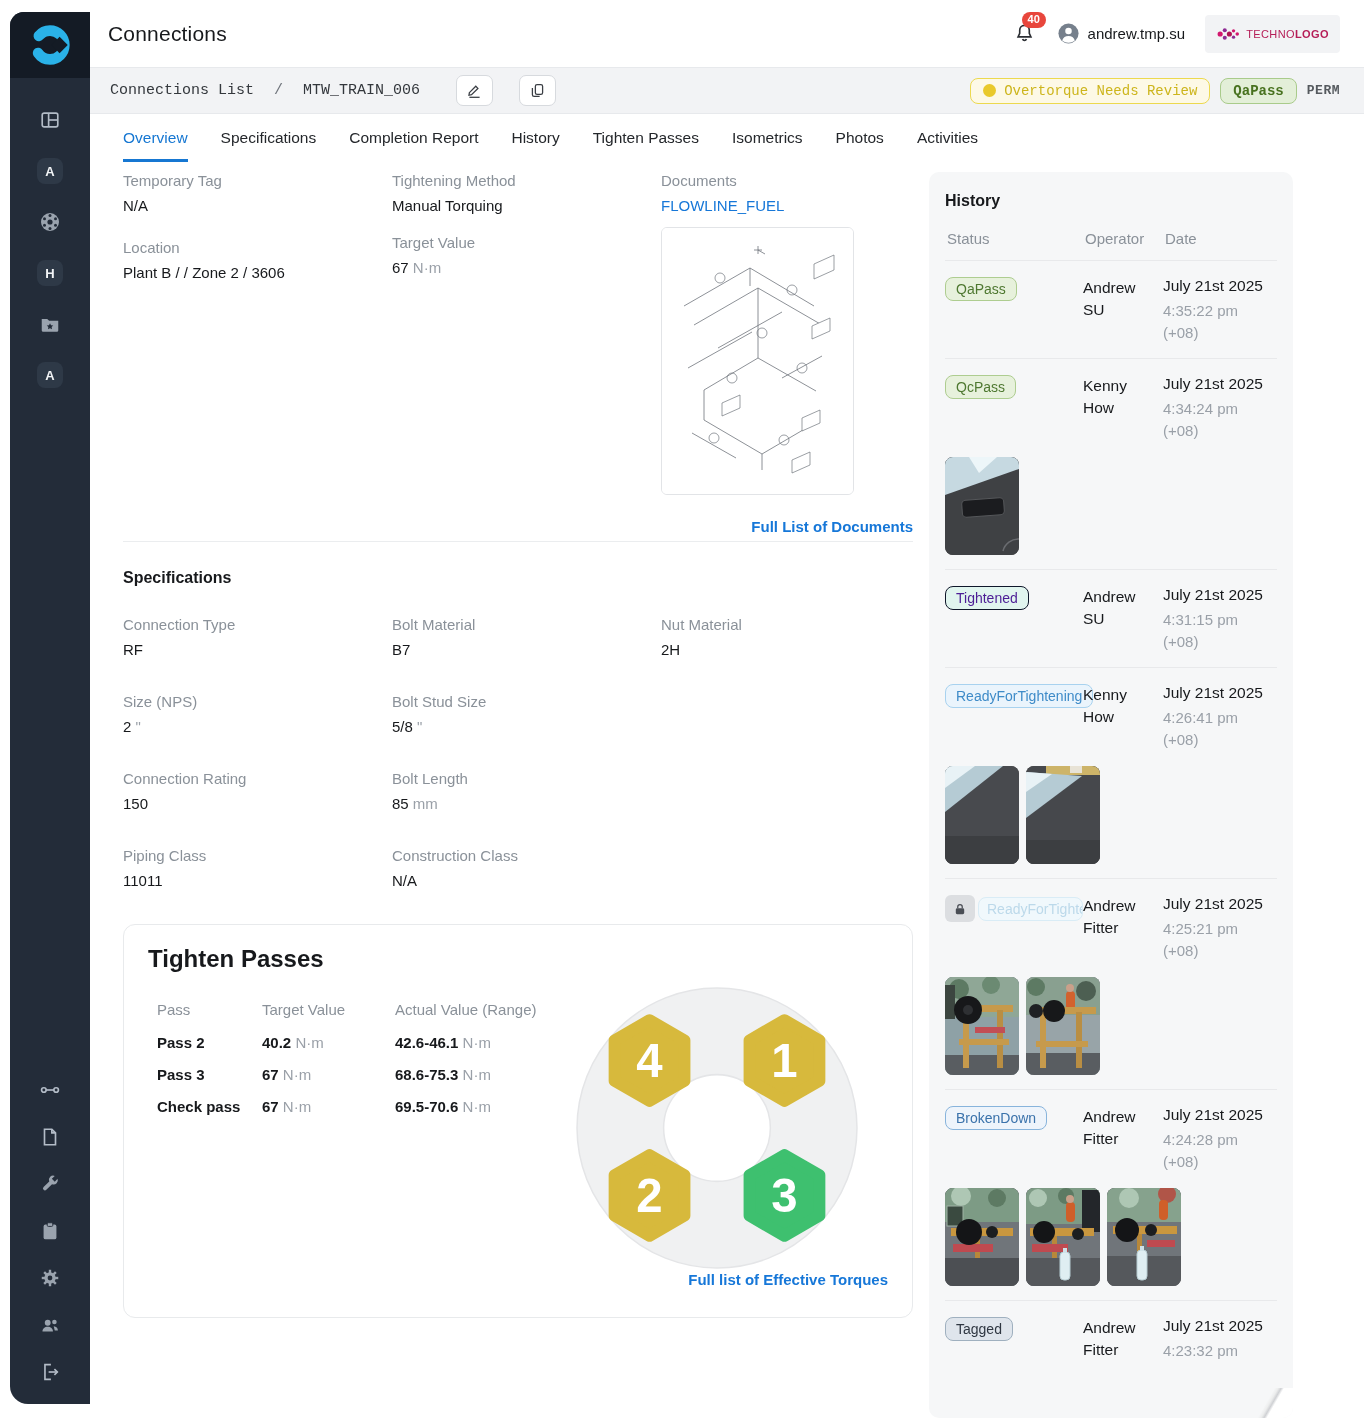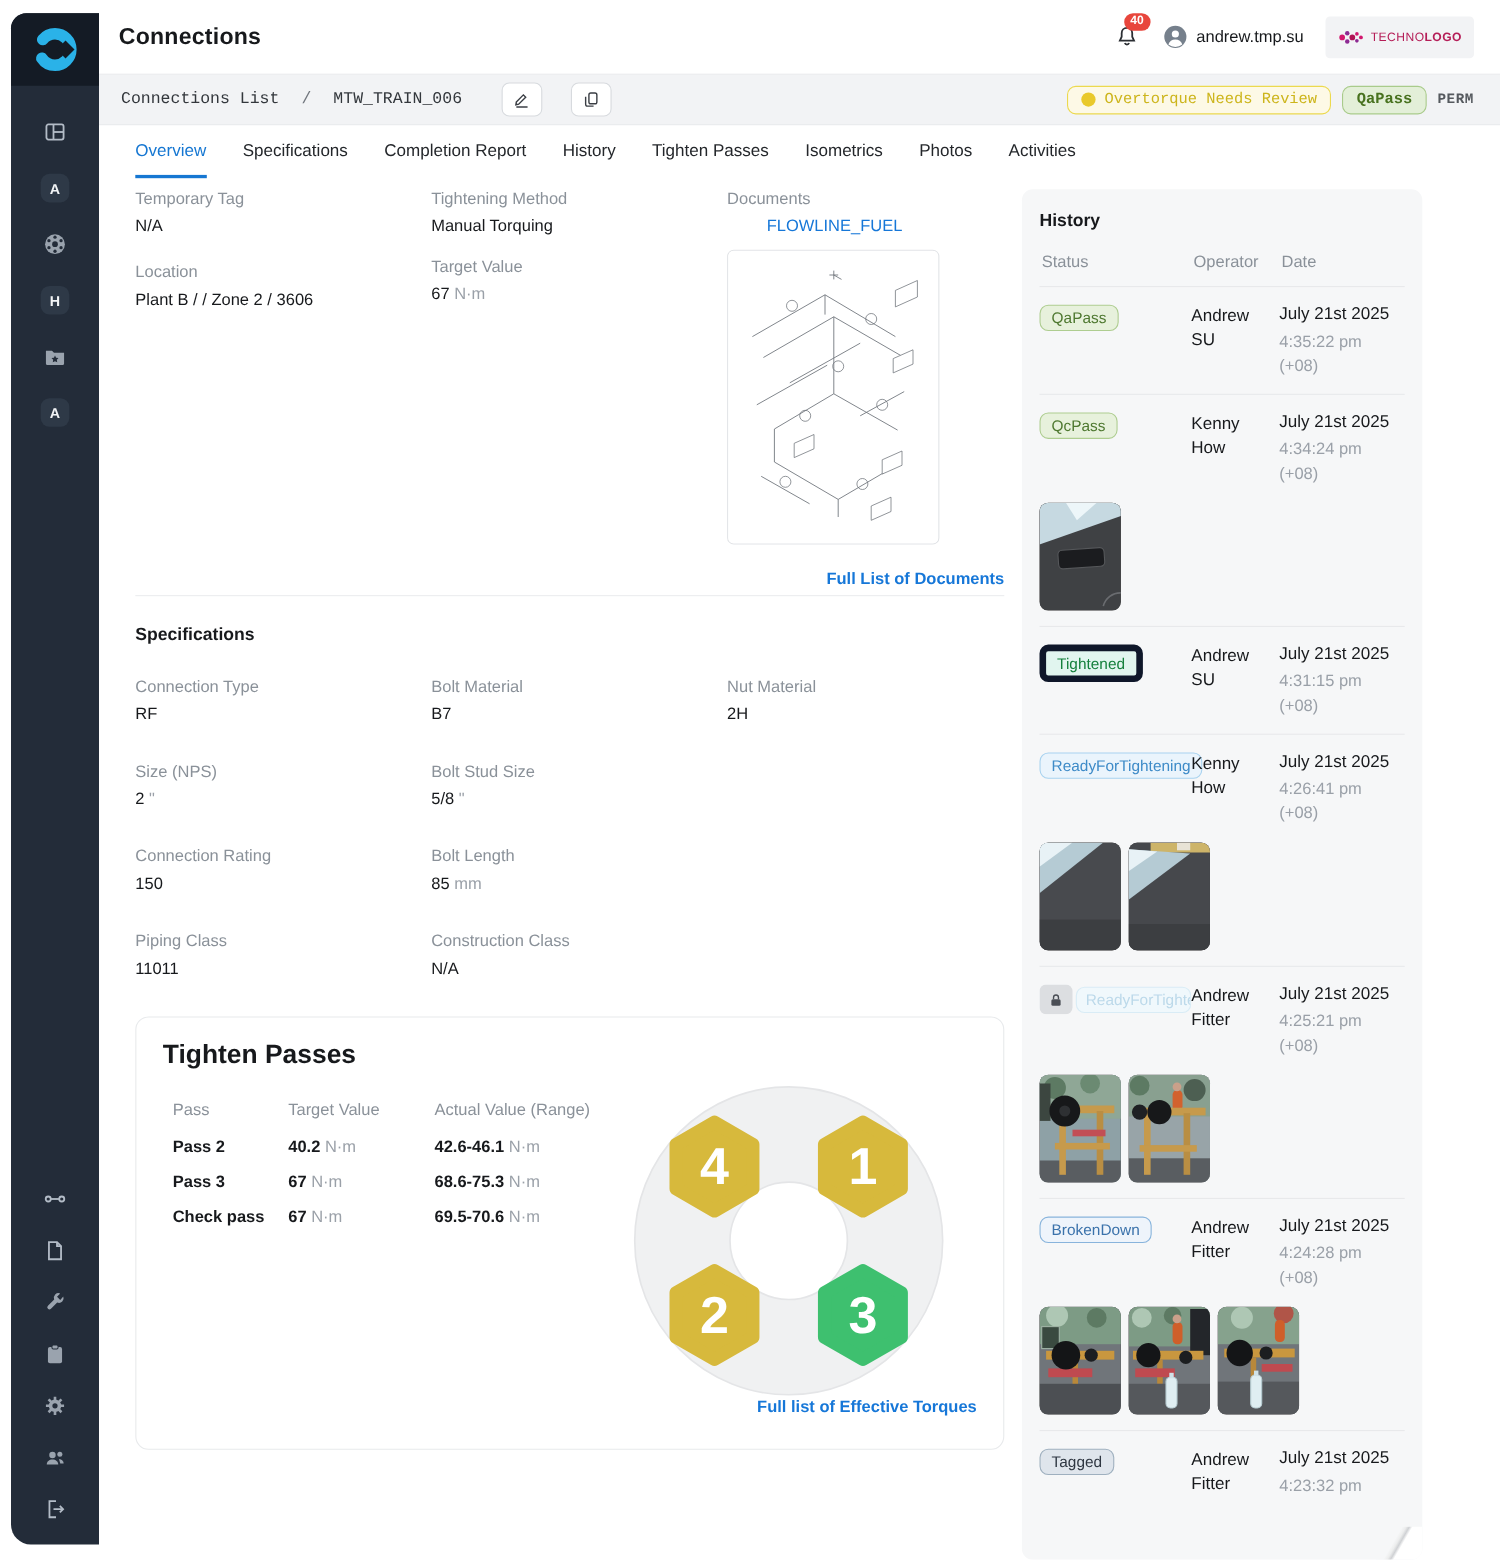--- a/index.html
+++ b/index.html
@@ -22,21 +22,21 @@
   .side-icons { display:flex; flex-direction:column; align-items:center; gap:26px; margin-top:30px; }
   .side-icons.bottom { margin-top:auto; margin-bottom:20px; gap:23px; }
   .sicon { width:24px; height:24px; display:flex; align-items:center; justify-content:center; color:#b3bcc7; cursor:pointer; }
   .chip {
     width:26px; height:26px; border-radius:8px; background:#2e3947; color:#f2f4f6;
     font-size:13px; font-weight:bold; display:flex; align-items:center; justify-content:center; cursor:pointer;
   }
   
   .main { margin-left:90px; height:100%; display:flex; flex-direction:column; }
   .topbar { height:68px; display:flex; align-items:center; padding:0 24px 0 18px; border-bottom:1px solid #e7e9ec; background:#fff; }
-  .page-title { font-size:21px; font-weight:700; letter-spacing:0.2px; }
+  .page-title { font-size:21px; font-weight:400; letter-spacing:0.2px; }
   .top-right { margin-left:auto; display:flex; align-items:center; gap:20px; }
   .bell-wrap { position:relative; cursor:pointer; width:24px; height:24px; }
   .notif-badge {
     position:absolute; top:-10px; left:9px; background:#e8463c; color:#fff;
     font-size:11px; font-weight:700; padding:2.5px 6px; border-radius:10px; line-height:1;
   }
   .user { display:flex; align-items:center; gap:8px; font-size:15px; color:#17191c; cursor:pointer; }
   .brand { background:#f2f3f5; border-radius:4px; padding:9px 11px; display:flex; align-items:center; gap:6px;text-align:center; }
   .brand-text { font-size:11px; letter-spacing:0.4px; color:#b51d57; }
   .brand-text .bold { font-weight:800; }
@@ -70,21 +70,21 @@
   .tab.active { color:#1677d2; border-bottom-color:#1677d2; font-weight:500; }
   
   .content { display:flex; padding:10px 0 0 33px; flex:1; }
   .main-col { width:790px; }
   
   .field-grid { display:grid; grid-template-columns:269px 269px 1fr; }
   .field { margin-bottom:25px; }
   .f-label { color:#8a9199; font-size:15px; margin-bottom:8px; }
   .f-value { color:#17191c; font-size:15px; font-weight:500; }
   .unit { color:#9aa0a8; font-weight:400; }
-  .doc-link { color:#1677d8; font-weight:500; font-size:15px; cursor:pointer; display:inline-block; margin-bottom:13px;margin-left:36px; }
+  .doc-link { color:#1677d8; font-weight:500; font-size:15px; cursor:pointer; display:inline-block; margin-bottom:13px; }
   .doc-thumb {
     width:193px; height:268px; border:1px solid #e2e4e7; border-radius:6px; background:#fff;
     overflow:hidden; cursor:pointer;
   }
   .link-right { display:block; text-align:right; color:#1677d8; font-weight:600; font-size:15px; cursor:pointer; }
   .doc-col .link-right { margin-top:23px; }
   .divider { border:none; border-top:1px solid #ebedef; margin:6px 0 27px; }
   
   .spec-title { font-size:16px; font-weight:600; margin:2px 0 29px; }
   .spec-grid { display:grid; grid-template-columns:269px 269px 1fr; }
@@ -115,21 +115,21 @@
   .history-panel::after {
     content:""; position:absolute; right:0; bottom:0; width:42px; height:30px;
     background:linear-gradient(300deg, #ffffff 44%, #cfd1d4 49%, #eceded 54%, #f6f7f8 60%);
   }
   .h-title { font-size:16px; font-weight:600; margin:4px 0 20px; }
   .h-cols { display:grid; grid-template-columns:138px 80px 1fr; color:#8a9199; font-size:15px; padding:0 0 13px 2px; }
   .h-item { border-top:1px solid #e8e9eb; padding:16px 0 14px; }
   .h-row { display:grid; grid-template-columns:138px 80px 1fr; align-items:start; }
   .h-badge { display:inline-block; padding:3px 10px; border-radius:8px; font-size:14px; white-space:nowrap; }
   .b-green { background:#e7f1dc; border:1px solid #aecd90; color:#4e7830; }
-  .b-teal  { background:#e1f5ef; border:6px solid #0f172a; color:#15803d; }
+  .b-teal  { background:#e1f5ef; border:1px solid #0f172a; color:#4c1d95; }
   .b-blue  { background:#eaf4fc; border:1px solid #a8d2ef; color:#3e8bc8; }
   .b-outline { background:#eef4fb; border:1px solid #88b4dc; color:#3a72ab; }
   .b-gray  { background:#dfe5ec; border:1px solid #9fb0bf; color:#2f3742; }
   .lockwrap { display:flex; align-items:center; width:138px; overflow:hidden; }
   .lock-chip { flex:0 0 30px; height:27px; background:#dcdee1; border-radius:6px; display:flex; align-items:center; justify-content:center; }
   .b-disabled {
     background:#f0f8fc; border:1px solid #d9ecf6; color:#bcd9ea; border-radius:8px;
     padding:3px 8px; margin-left:3px; font-size:14px; white-space:nowrap; overflow:hidden; flex:1; min-width:0;
   }
   .h-operator { font-size:15.5px; font-weight:500; line-height:22px; padding-right:4px; }

